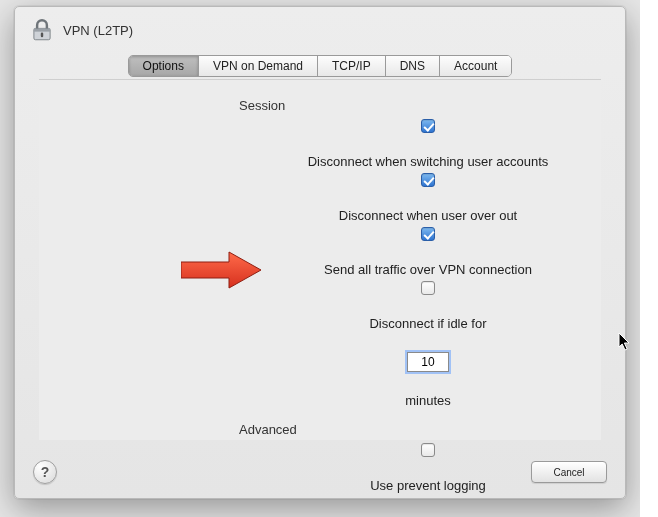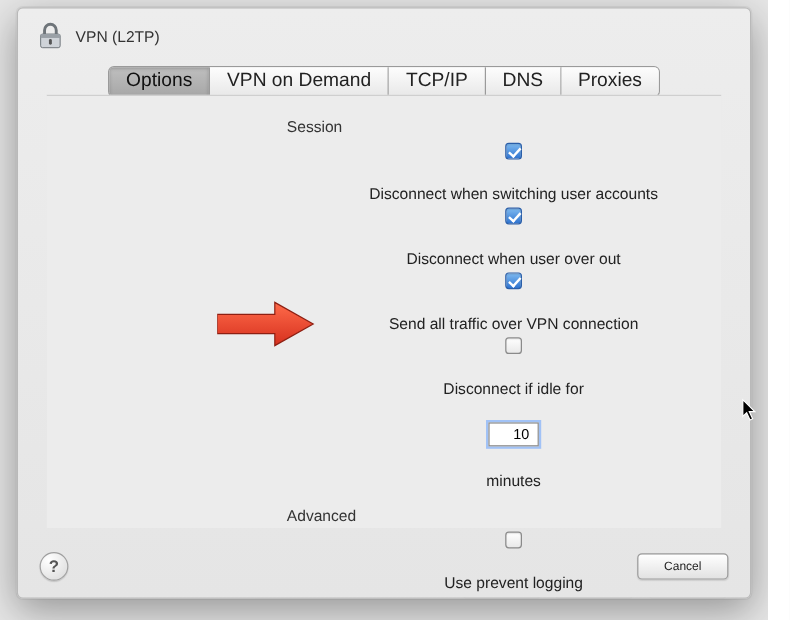--- a/index.html
+++ b/index.html
@@ -58,21 +58,21 @@
   .seg{
     display:flex;
     border:1px solid #9a9a9a;
     border-radius:5px;
     overflow:hidden;
     background:linear-gradient(#ffffff,#e6e6e6);
     box-shadow:0 1px 0 rgba(255,255,255,0.6) inset;
   }
   .seg .tab{
     padding:3px 14px;
-    font-size:16px;
+    font-size:12px;
     color:#222;
     border-right:1px solid #9a9a9a;
     background:linear-gradient(#fdfdfd,#e8e8e8);
     cursor:default;
   }
   .seg .tab:last-child{border-right:none;}
   .seg .tab.sel{
     background:linear-gradient(#bfbfbf,#a7a7a7);
     color:#111;
     box-shadow:inset 0 1px 3px rgba(0,0,0,0.25);
@@ -110,21 +110,21 @@
   }
   input[type=checkbox].aqua:checked::after{
     content:"";position:absolute;left:2px;top:3px;width:8px;height:4px;
     border:2px solid #fff;border-top:none;border-right:none;
     transform:rotate(-48deg);
   }
   .idle-input{
     width:26px;height:18px;
     border:1px solid #8a8a8a;border-radius:0;
     background:#fff;
-    font-size:12px;text-align:right;padding:0 7px;
+    font-size:12px;text-align:center;padding:0 7px;
     box-shadow:0 0 0 2px rgba(100,160,255,0.55);
     outline:none;
   }
 
   .arrow{
     position:absolute;
     left:142px;top:170px;
     width:82px;height:40px;
     pointer-events:none;
   }
@@ -210,21 +210,21 @@
       </span>
       <span class="title">VPN (L2TP)</span>
     </div>
 
     <div class="tabbar">
       <div class="seg">
         <div class="tab sel">Options</div>
         <div class="tab">VPN on Demand</div>
         <div class="tab">TCP/IP</div>
         <div class="tab">DNS</div>
-        <div class="tab">Proxies</div>
+        <div class="tab">Account</div>
       </div>
     </div>
 
     <div class="panel">
 
       <svg class="arrow" viewBox="0 0 82 40">
         <defs>
           <linearGradient id="g1" x1="0" y1="0" x2="0" y2="1">
             <stop offset="0" stop-color="#ff6b4a"></stop>
               <stop offset="1" stop-color="#d6301e"></stop>

